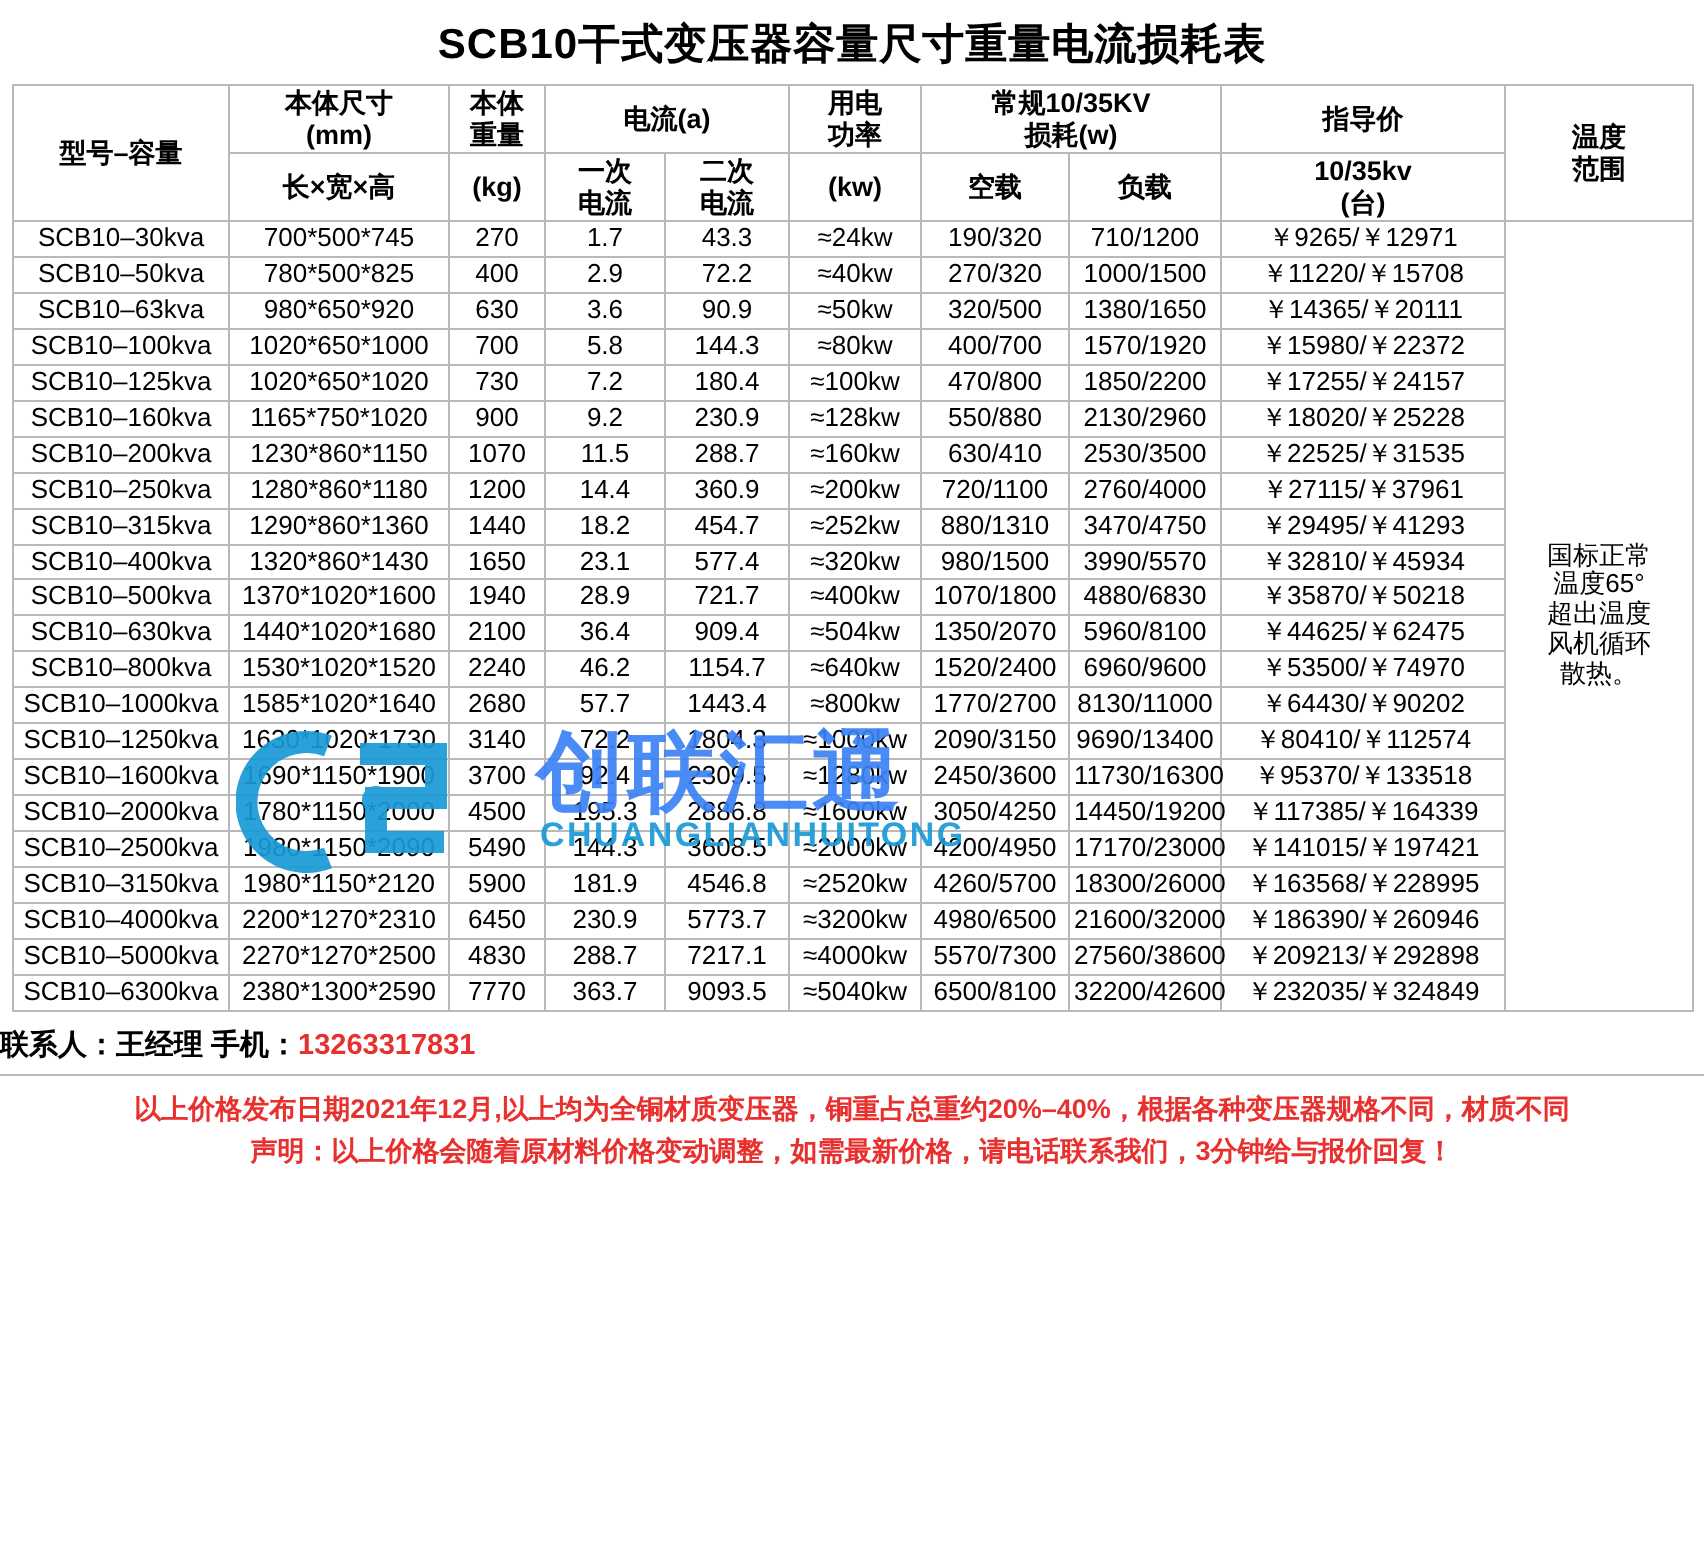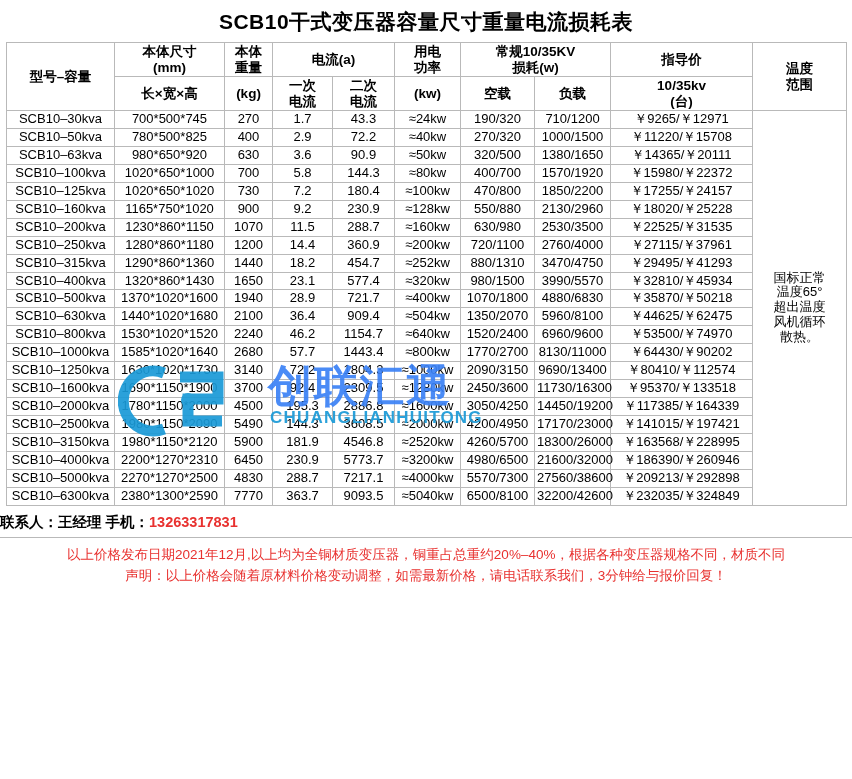--- a/index.html
+++ b/index.html
@@ -64,21 +64,21 @@
   }
   .contact .phone { color: #e8312f; }
   .footer {
     border-top: 1px solid #b9b9b9;
     padding: 6px 8px 4px 8px;
     text-align: center;
   }
   .footer div {
     color: #e8312f;
     font-size: 13.5px;
-    font-weight: normal;
+    font-weight: bold;
     line-height: 1.6;
   }
   
   .watermark {
     position: absolute;
     left: 118px;
     top: 355px;
     width: 450px;
     height: 90px;
     pointer-events: none;
@@ -248,21 +248,21 @@
           <td class="num">2130/2960</td>
           <td class="num">￥18020/￥25228</td>
         </tr>
         <tr>
           <td class="model">SCB10–200kva</td>
           <td class="num">1230*860*1150</td>
           <td class="num">1070</td>
           <td class="num">11.5</td>
           <td class="num">288.7</td>
           <td class="num">≈160kw</td>
-          <td class="num">630/980</td>
+          <td class="num">630/410</td>
           <td class="num">2530/3500</td>
           <td class="num">￥22525/￥31535</td>
         </tr>
         <tr>
           <td class="model">SCB10–250kva</td>
           <td class="num">1280*860*1180</td>
           <td class="num">1200</td>
           <td class="num">14.4</td>
           <td class="num">360.9</td>
           <td class="num">≈200kw</td>

